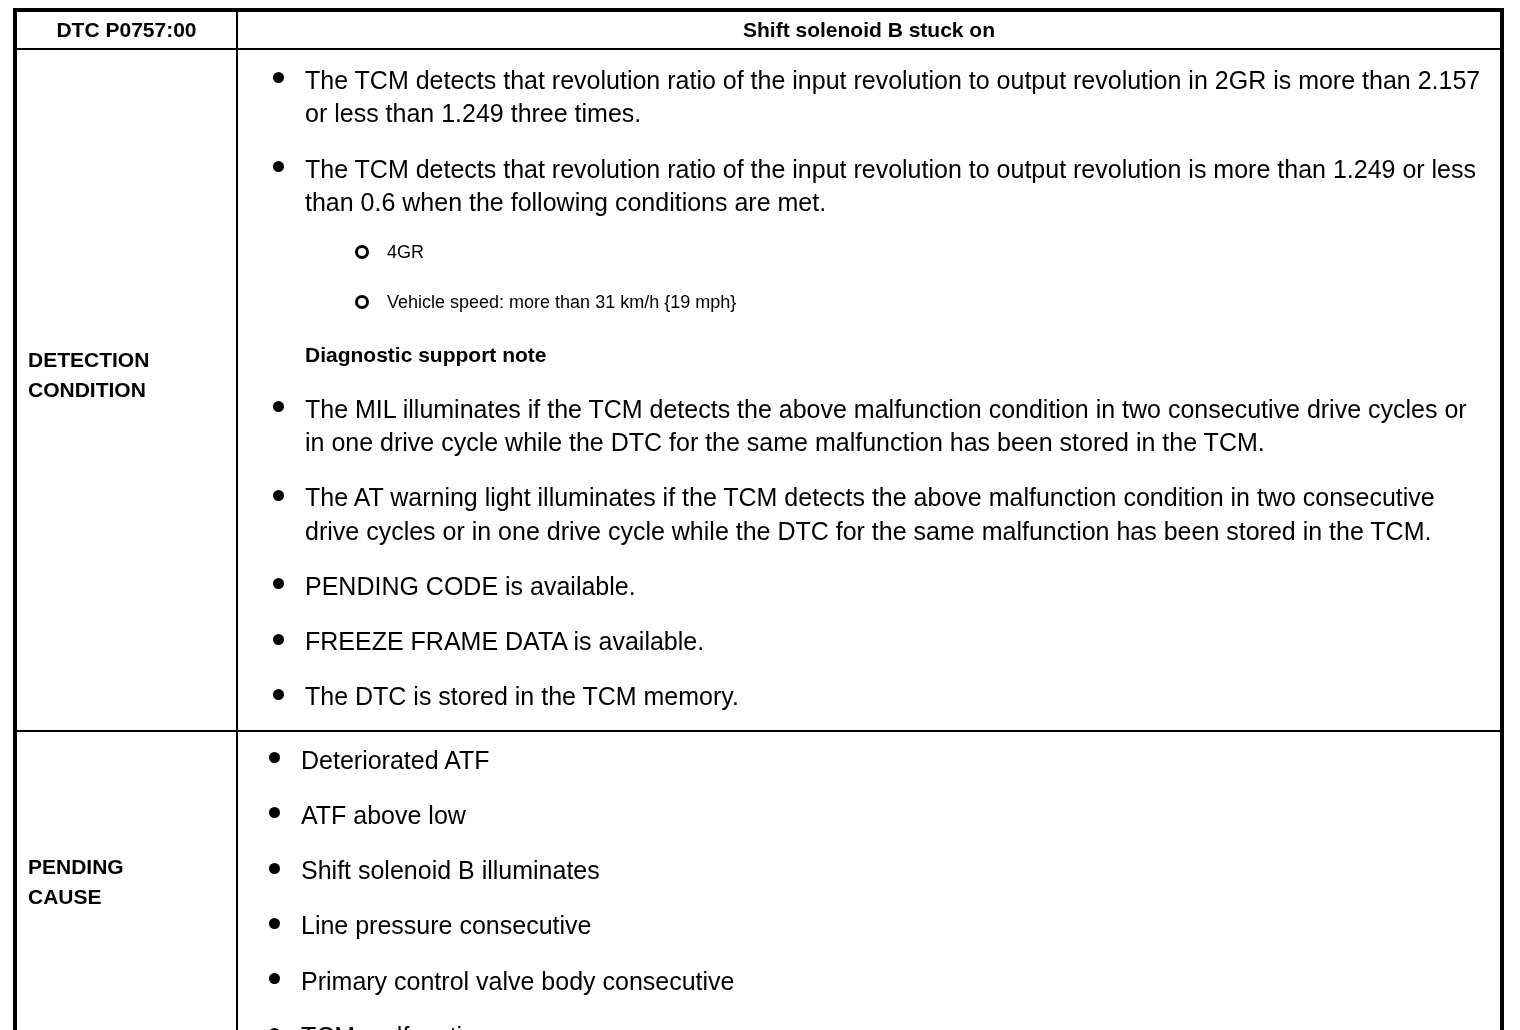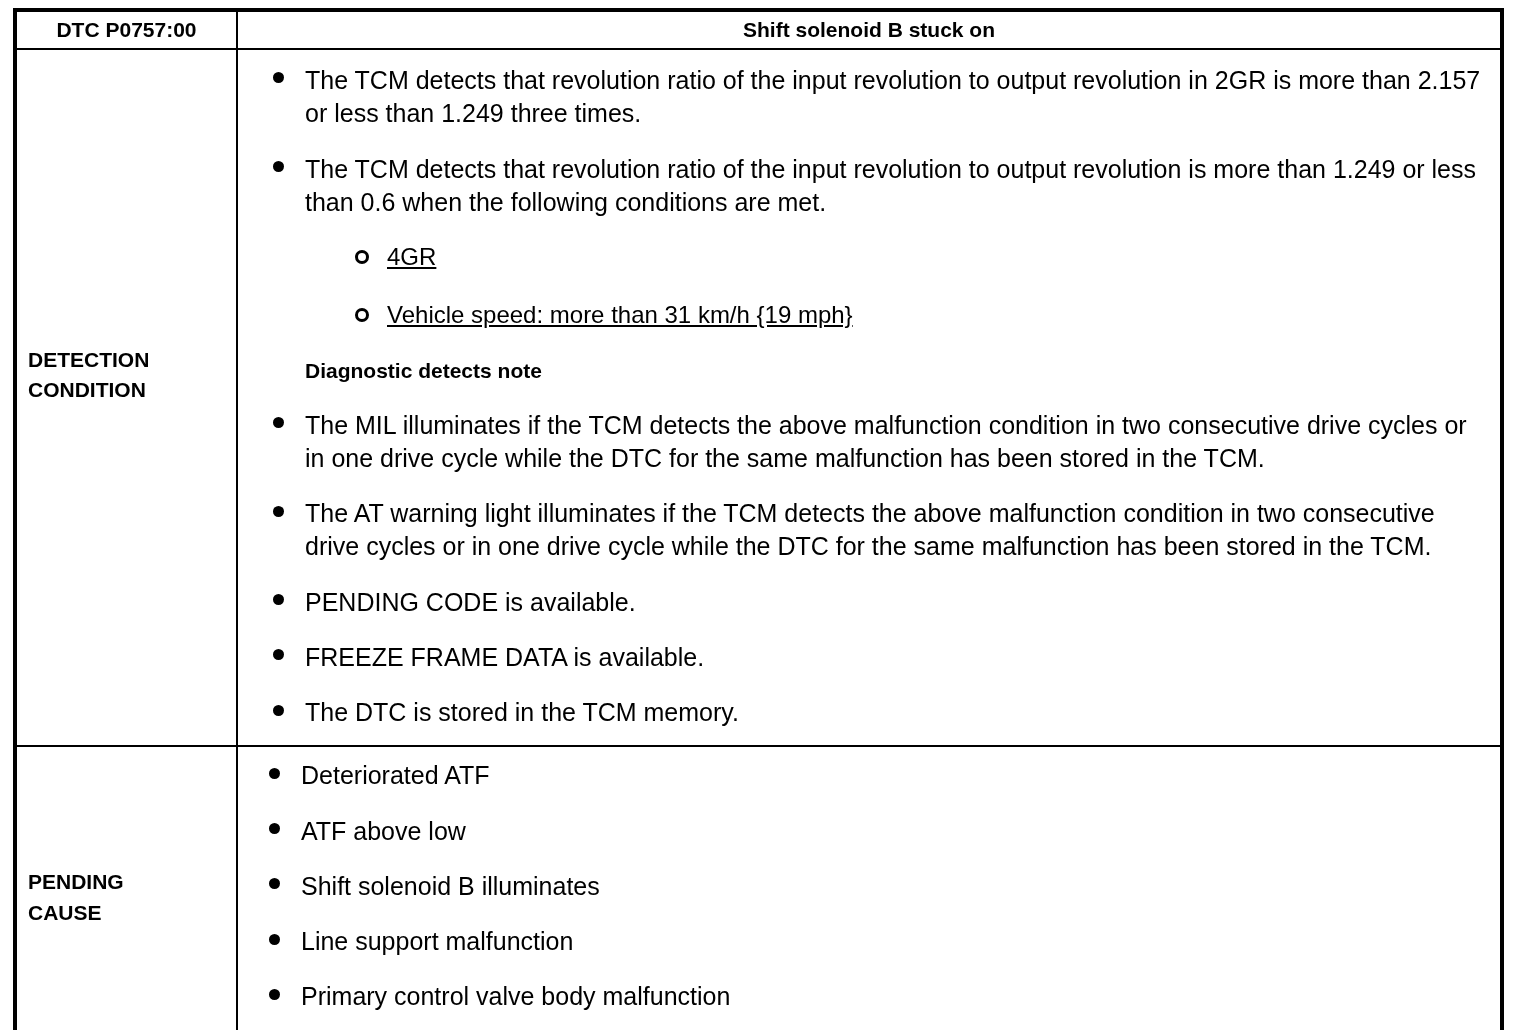--- a/index.html
+++ b/index.html
@@ -107,25 +107,24 @@
     height: 11px;
     border-radius: 50%;
     background: #000;
     vertical-align: middle;
     margin-bottom: 3px;
   }
 
   
   .subbullet {
     position: relative;
-    font-size: 24px;
+    font-size: 18px;
     line-height: 1.33;
     padding-left: 114px;
     margin: 0 0 26px 0;
-    text-decoration: underline;
   }
   .subbullet .marker-open {
     position: absolute;
     left: 82px;
     top: 0;
     line-height: 1.33;
   }
   .subbullet .marker-open .ring {
     display: inline-block;
     width: 8px;
@@ -189,21 +188,21 @@
             <div class="subbullet">
               <span class="marker-open"><span class="ring"></span></span>
               <span>4GR</span>
             </div>
 
             <div class="subbullet">
               <span class="marker-open"><span class="ring"></span></span>
               <span>Vehicle speed: more than 31 km/h {19 mph}</span>
             </div>
 
-            <div class="note-heading">Diagnostic detects note</div>
+            <div class="note-heading">Diagnostic support note</div>
 
             <div class="bullet wrap-wide">
               <span class="marker"><span class="dot"></span></span>
               <span>The MIL illuminates if the TCM detects the above malfunction condition in two consecutive drive cycles or in one drive cycle while the DTC for the same malfunction has been stored in the TCM.</span>
             </div>
 
             <div class="bullet wrap-wide">
               <span class="marker"><span class="dot"></span></span>
               <span>The AT warning light illuminates if the TCM detects the above malfunction condition in two consecutive drive cycles or in one drive cycle while the DTC for the same malfunction has been stored in the TCM.</span>
             </div>
@@ -245,26 +244,26 @@
               <span>ATF above low</span>
             </div>
 
             <div class="bullet">
               <span class="marker"><span class="dot"></span></span>
               <span>Shift solenoid B illuminates</span>
             </div>
 
             <div class="bullet">
               <span class="marker"><span class="dot"></span></span>
-              <span>Line support malfunction</span>
-            </div>
-
-            <div class="bullet">
-              <span class="marker"><span class="dot"></span></span>
-              <span>Primary control valve body malfunction</span>
+              <span>Line pressure consecutive</span>
+            </div>
+
+            <div class="bullet">
+              <span class="marker"><span class="dot"></span></span>
+              <span>Primary control valve body consecutive</span>
             </div>
 
             <div class="bullet">
               <span class="marker"><span class="dot"></span></span>
               <span>TCM malfunction</span>
             </div>
 
           </div>
         </td>
       </tr>

